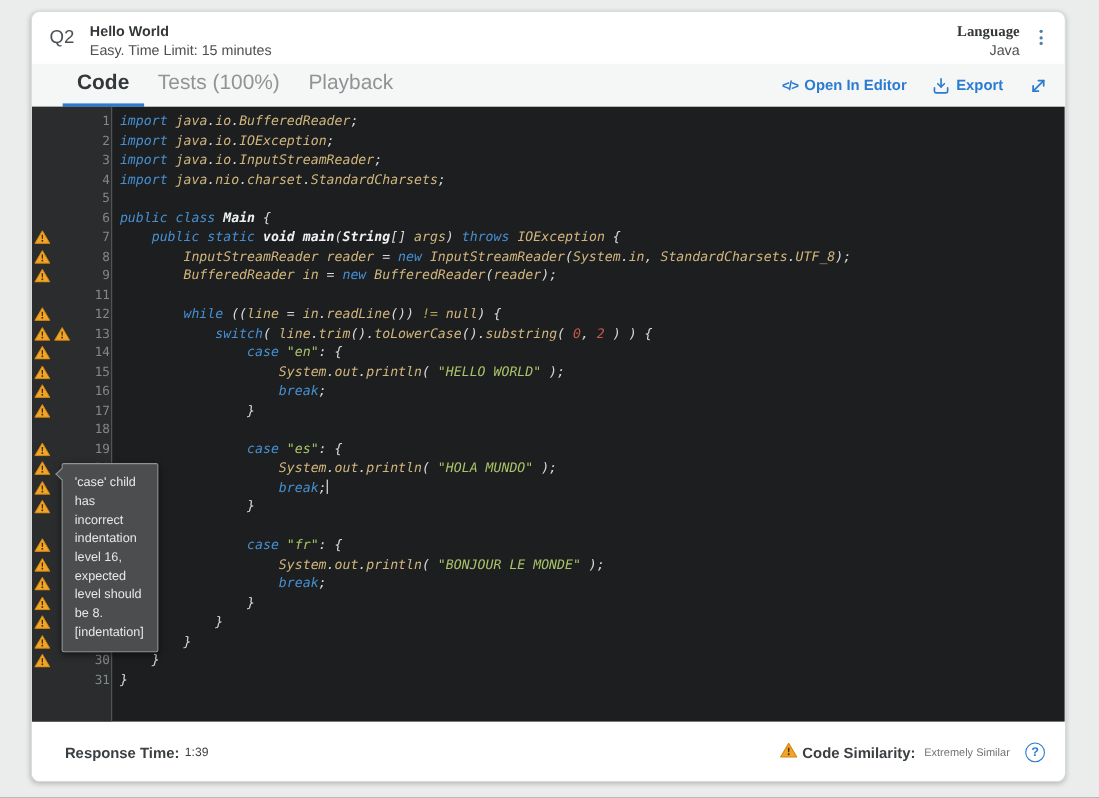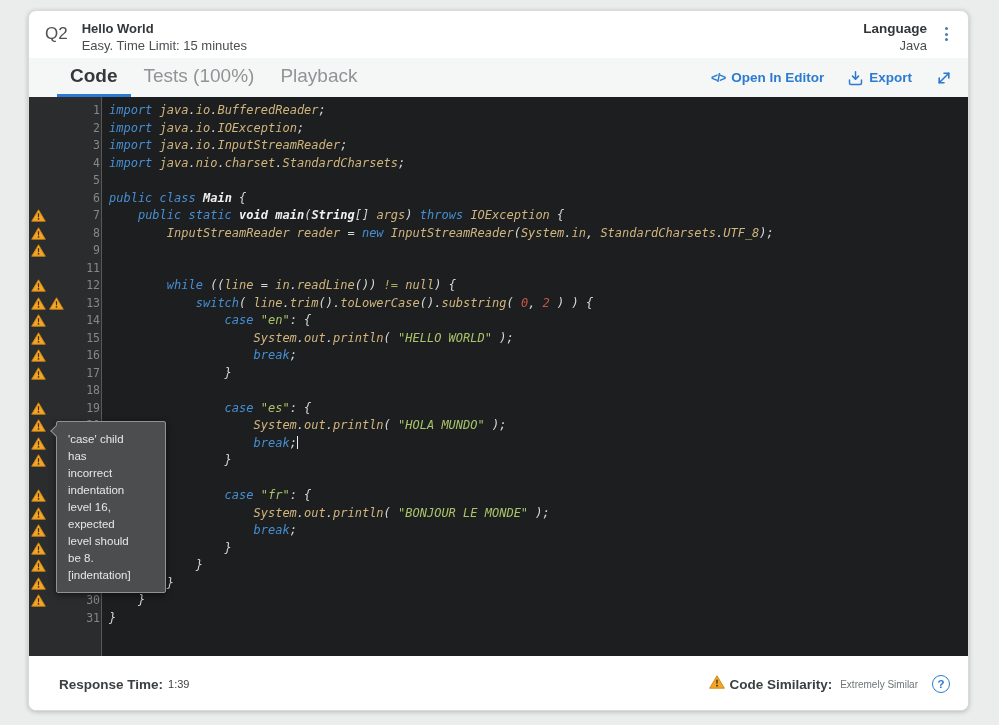--- a/index.html
+++ b/index.html
@@ -7,21 +7,21 @@
   .card { position:absolute; left:28px; top:10px; width:941px; height:701px; background:#ffffff;
           border:1px solid #d9dadb; border-radius:8px; box-shadow:0 1px 5px rgba(0,0,0,.22); overflow:hidden; }
 
   
   .hdr { height:47px; display:flex; align-items:flex-start; padding:9px 14px 0 16px; }
   .qnum { font-size:17px; color:#4d5154; margin:4px 14px 0 0; }
   .htitle { font-size:13px; font-weight:bold; color:#33373a; line-height:17px; }
   .hsub { font-size:13px; color:#4b4f52; line-height:17px; }
   .hspacer { flex:1; }
   .hlang { text-align:right; margin-right:12px; }
-  .hlang .l1 { font-size:13.5px; font-weight:bold; color:#33373a; line-height:17px; }
+  .hlang .l1 { font-size:13.5px; font-weight:bold; color:#33373a; line-height:17px;font-family:Liberation Serif, serif; }
   .hlang .l2 { font-size:13px; color:#4b4f52; line-height:17px; }
   .kebab { display:flex; flex-direction:column; gap:2.5px; padding:7px 6px; cursor:pointer; }
   .kebab i { width:3px; height:3px; border-radius:50%; background:#4c7fae; }
 
   
   .tabbar { height:39px; background:#f5f6f6; display:flex; align-items:stretch; padding:0 16px 0 28px; }
   .tabs { display:flex; }
   .tab { padding:0 13px; display:flex; align-items:center; font-size:19px; color:#909496;
          border-bottom:3px solid transparent; cursor:pointer; }
   .tab.active { color:#34383b; font-weight:bold; border-bottom-color:#2b7cd1; }
@@ -45,21 +45,21 @@
   .tk-kw { color:#478fd2; }
   .tk-id { color:#d1b57e; }
   .tk-ty { color:#eef1f2; font-weight:bold; }
   .tk-pl { color:#d8d8d8; }
   .tk-str { color:#a9c36a; }
   .tk-num { color:#c3584a; }
   .tk-op { color:#b3ab57; }
   .cursor { display:inline-block; width:1.5px; height:13px; background:#f0f0f0; vertical-align:-2px; }
 
   
-  .tooltip { position:absolute; left:27px; top:324px; width:110px; min-height:172px; background:#4b4d4e;
+  .tooltip { position:absolute; left:27px; top:324px; width:88px; min-height:172px; background:#4b4d4e;
              border:1px solid #909293; border-radius:2px; padding:9px 6px 8px 11px; z-index:5;
              color:#e6e7e8; font-size:11.5px; line-height:17px; box-shadow:0 2px 6px rgba(0,0,0,.5); }
   .tooltip .notch { position:absolute; left:-5px; top:5px; width:8px; height:8px; background:#4b4d4e;
              border-left:1px solid #909293; border-bottom:1px solid #909293; transform:rotate(45deg); }
 
   
   .ftr { height:56px; display:flex; align-items:center; padding:0 18px 0 30px; background:#fff; }
   .rt-label { font-size:13.5px; font-weight:bold; color:#3b3f42; }
   .rt-value { font-size:11px; color:#3b3f42; margin-left:5px; }
   .fspacer { flex:1; }
@@ -183,20 +183,21 @@
         </div>
         <div class="cl">
           <span class="gi">
             <svg class="wi" viewBox="0 0 24 21">
               <path d="M12 1.2 23 19.8H1Z" fill="#f3a42a" stroke="#cf860f" stroke-width="1.4" stroke-linejoin="round"></path>
               <path d="M10.9 7h2.2l-.3 6.2h-1.6Z" fill="#3f2d00"></path>
               <rect x="10.8" y="14.8" width="2.4" height="2.4" fill="#3f2d00"></rect>
             </svg>
           </span>
           <span class="ln">9</span>
+          <span class="lt"><span class="tk-pl">        </span><span class="tk-id">BufferedReader</span><span class="tk-pl"> </span><span class="tk-id">in</span><span class="tk-pl"> = </span><span class="tk-kw">new</span><span class="tk-pl"> </span><span class="tk-id">BufferedReader</span><span class="tk-pl">(</span><span class="tk-id">reader</span><span class="tk-pl">);</span></span>
         </div>
         <div class="cl">
           <span class="gi"></span>
           <span class="ln">11</span>
           <span class="lt"></span>
         </div>
         <div class="cl">
           <span class="gi">
             <svg class="wi" viewBox="0 0 24 21">
               <path d="M12 1.2 23 19.8H1Z" fill="#f3a42a" stroke="#cf860f" stroke-width="1.4" stroke-linejoin="round"></path>

